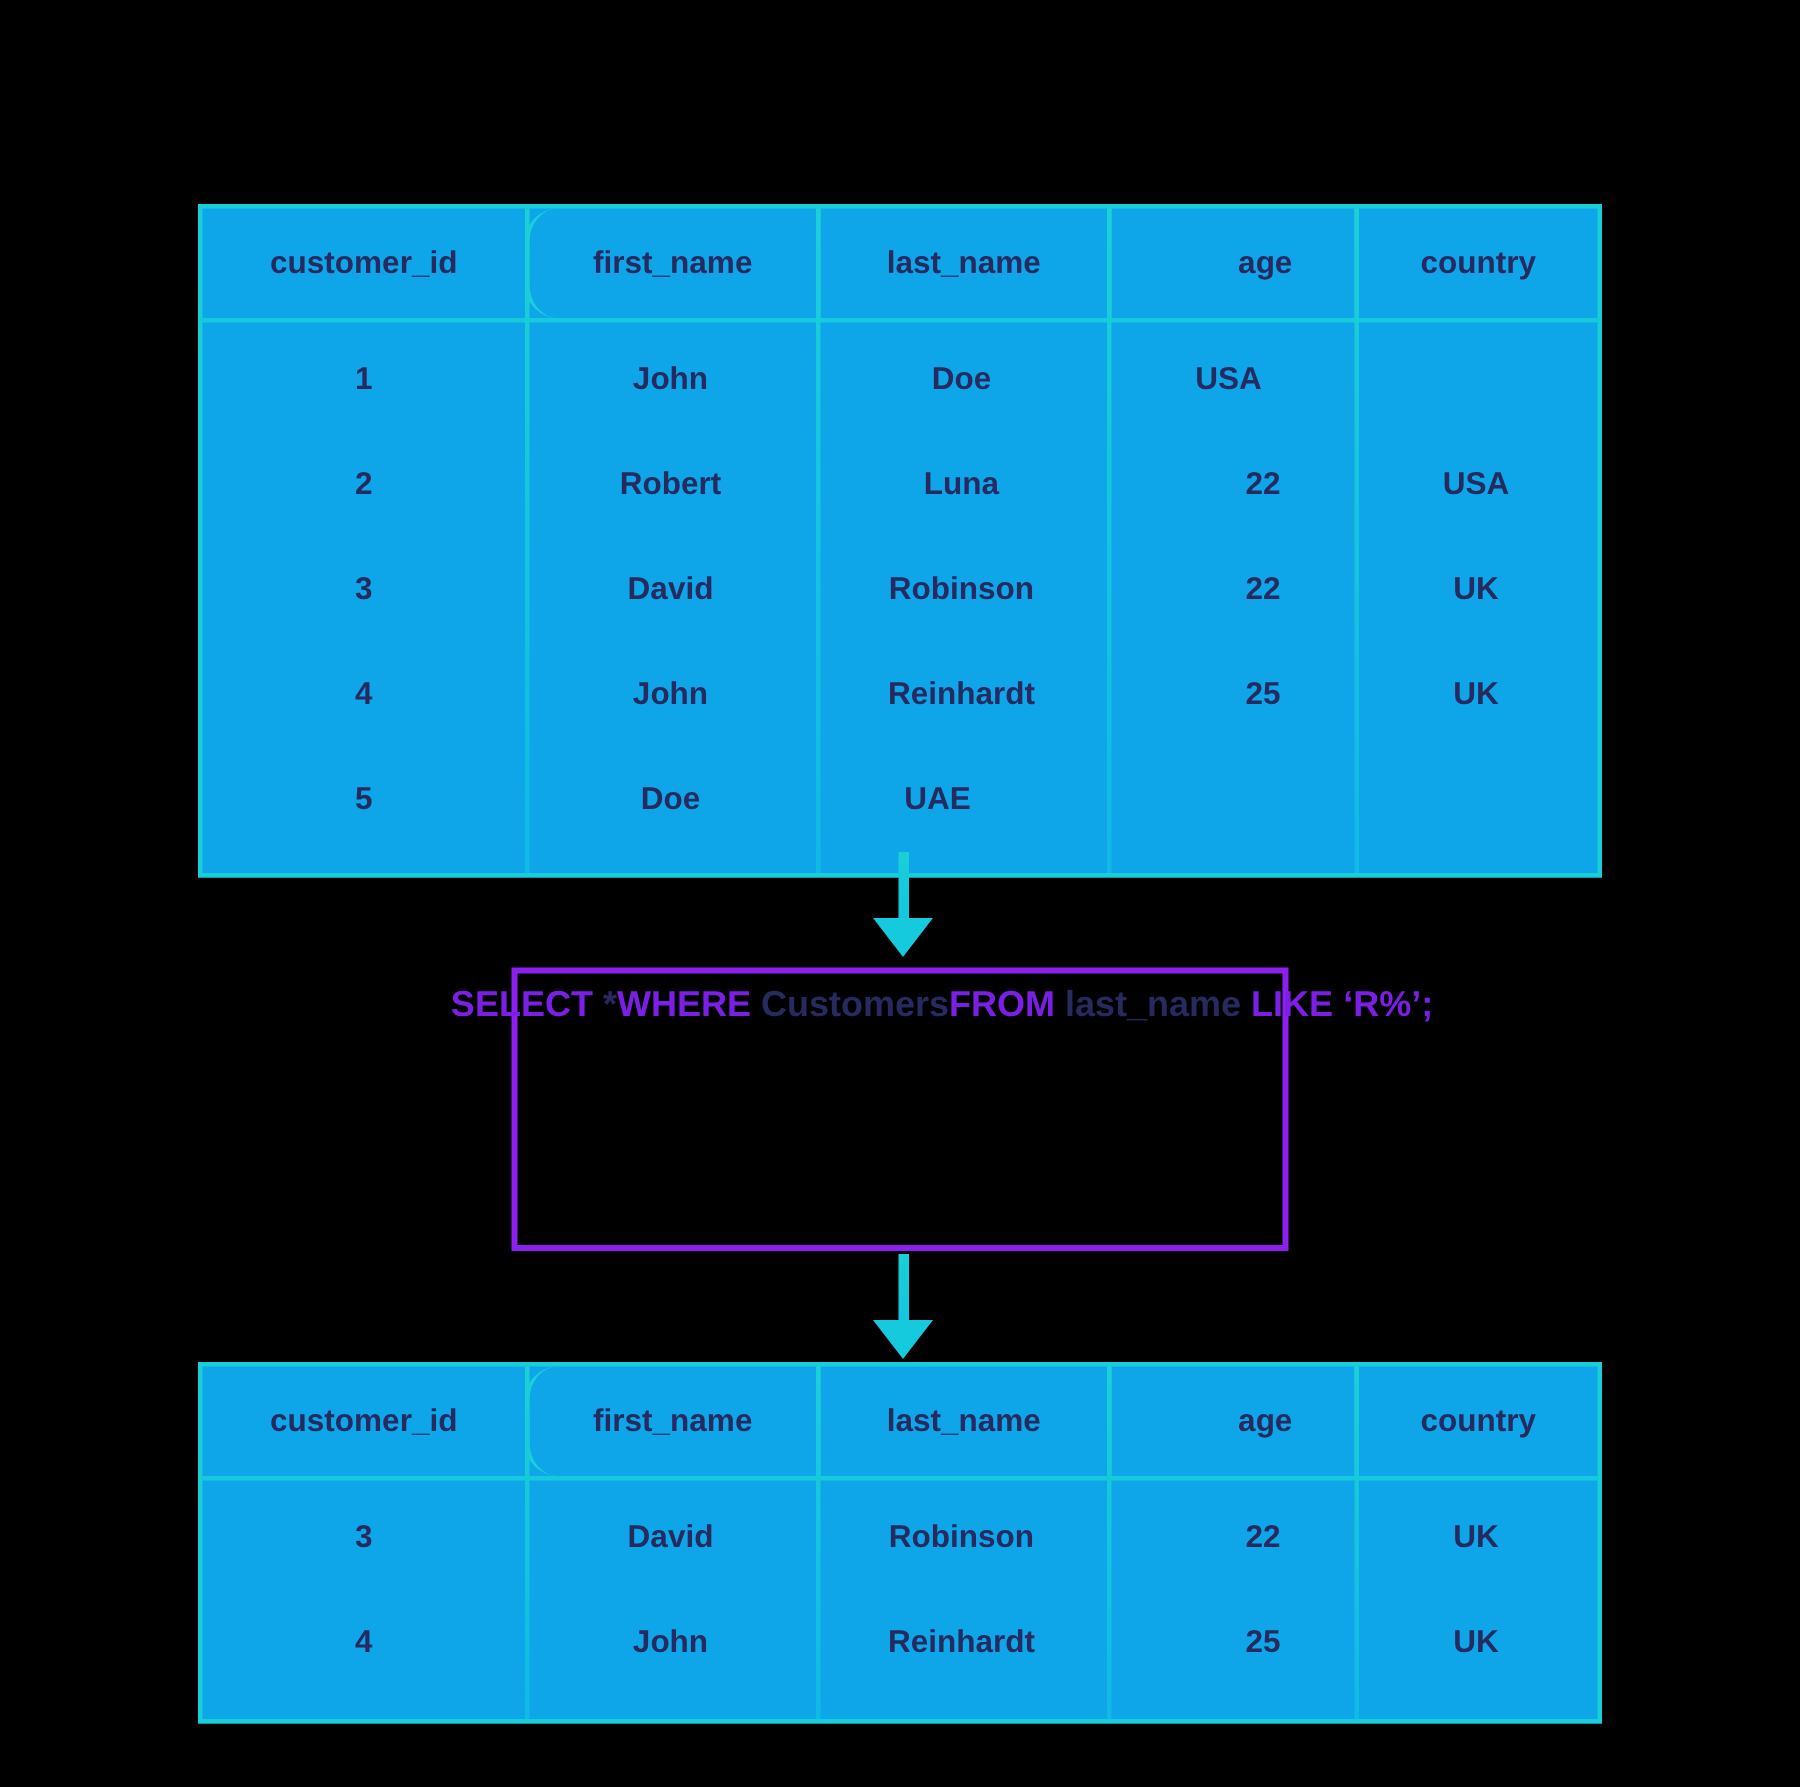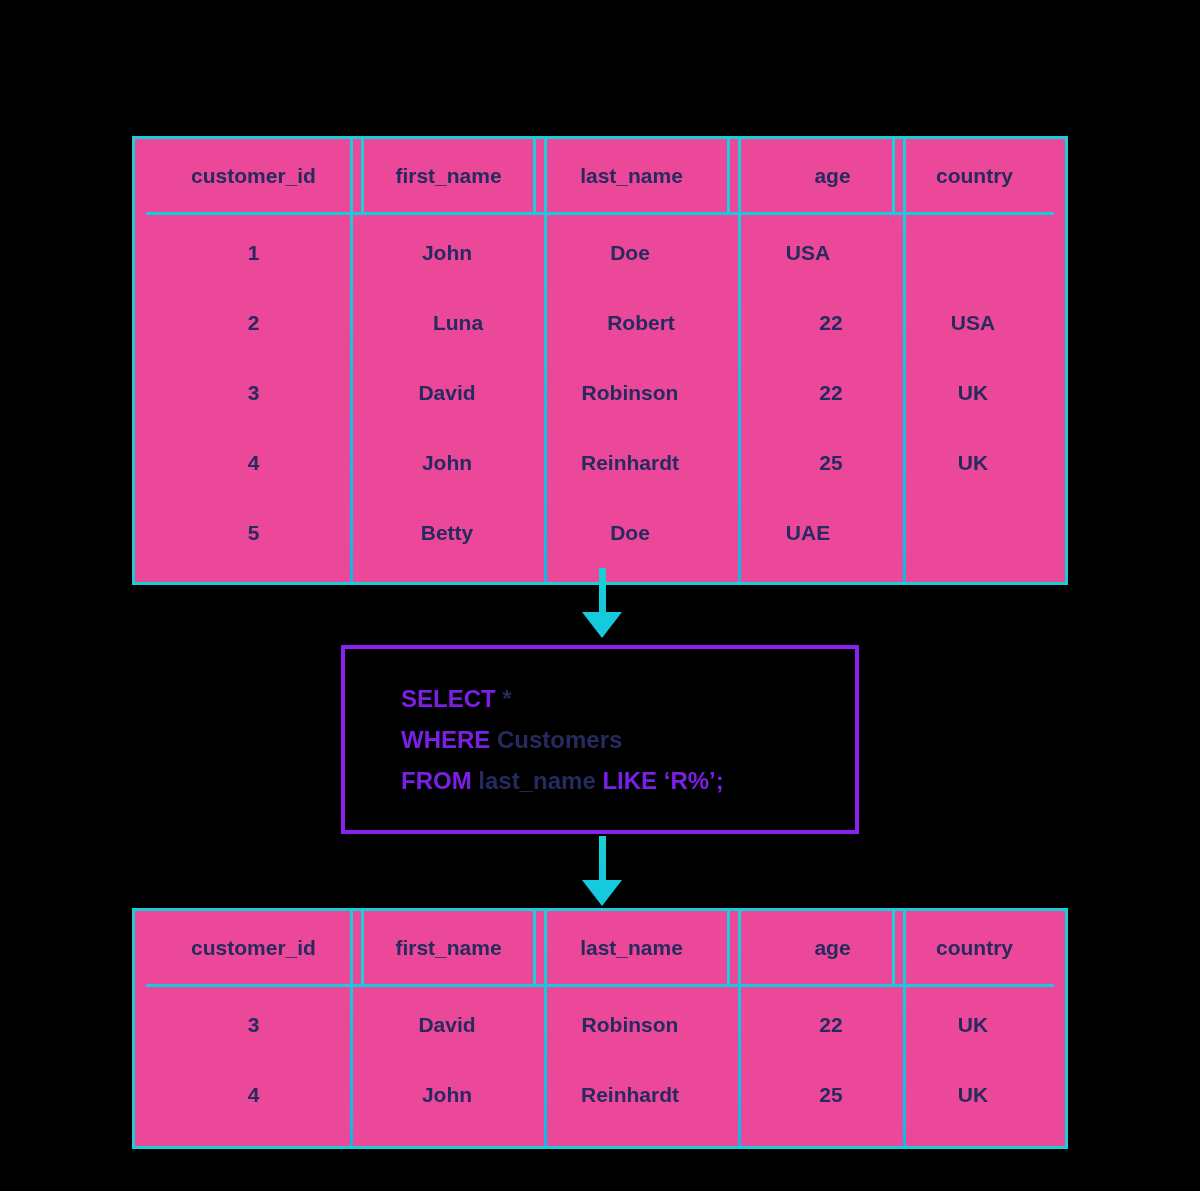--- a/index.html
+++ b/index.html
@@ -36,22 +36,21 @@
 
   
   .sql-table {
     position: absolute;
     left: 132px;
     width: 936px;
     border: 3px solid #18cfd8;
     box-sizing: border-box;
     display: flex;
     flex-direction: column;
-    background: #ec4899;
-    align-items: center;
+    background: #0ea5e9;
   }
   .sql-table.source { top: 136px; }
   .sql-table.result { top: 908px; }
 
   .thead {
     display: flex;
     border-bottom: 3px solid #17c9dd;
     height: 73px;
   }
   .tbody {
@@ -75,21 +74,21 @@
     box-sizing: border-box;
     text-align: center;
   }
   .thead .cell {
     font-weight: 700;
     font-size: 21px;
   }
 
   
   .c0 { width: 215px; }
-  .c1 { width: 172px; }
+  .c1 { width: 194px; border-radius: 22px; }
   .c2 { width: 194px; }
   .c3 { width: 165px; padding-left: 43px; }
   .c4 { width: 162px; }
 
   .c1, .c2, .c3, .c4 { border-left: 3px solid #1ccfd9; }
 
   
   .col-rules {
     position: absolute;
     left: 0; right: 0; top: 0; bottom: 0;
@@ -136,21 +135,21 @@
   .query-box {
     position: absolute;
     left: 341px;
     top: 645px;
     width: 518px;
     height: 189px;
     border: 4px solid #8c21ef;
     box-sizing: border-box;
     background: #000;
     display: flex;
-    flex-direction: column;
+    flex-direction: row;
     justify-content: center;
     padding-left: 56px;
   }
   .query-line {
     font-size: 24px;
     font-weight: 700;
     color: #262a5e;
     line-height: 41px;
     white-space: pre;
   }
@@ -174,42 +173,41 @@
       </div>
     <div class="tbody" id="src-body">
         <div class="trow">
           <div class="cell c0" style="border-left: none;">1</div>
           <div class="cell c1" style="border-left: none;">John</div>
           <div class="cell c2" style="border-left: none;">Doe</div>
           <div class="cell c4" style="border-left: none;">USA</div>
         </div>
         <div class="trow">
           <div class="cell c0" style="border-left: none;">2</div>
+          <div class="cell c1" style="border-left: none;">Robert</div>
           <div class="cell c2" style="border-left: none;">Luna</div>
-          <div class="cell c1" style="border-left: none;">Robert</div>
           <div class="cell c3" style="border-left: none;">22</div>
           <div class="cell c4" style="border-left: none;">USA</div>
         </div>
         <div class="trow">
           <div class="cell c0" style="border-left: none;">3</div>
           <div class="cell c1" style="border-left: none;">David</div>
           <div class="cell c2" style="border-left: none;">Robinson</div>
           <div class="cell c3" style="border-left: none;">22</div>
           <div class="cell c4" style="border-left: none;">UK</div>
         </div>
         <div class="trow">
           <div class="cell c0" style="border-left: none;">4</div>
           <div class="cell c1" style="border-left: none;">John</div>
           <div class="cell c2" style="border-left: none;">Reinhardt</div>
           <div class="cell c3" style="border-left: none;">25</div>
           <div class="cell c4" style="border-left: none;">UK</div>
         </div>
         <div class="trow">
           <div class="cell c0" style="border-left: none;">5</div>
-          <div class="cell c1" style="border-left: none;">Betty</div>
           <div class="cell c2" style="border-left: none;">Doe</div>
           <div class="cell c4" style="border-left: none;">UAE</div>
         </div>
       </div>
     <div class="col-rules" id="src-rules">
         <div class="col-rule" style="left: 215px;"></div>
         <div class="col-rule" style="left: 409px;"></div>
         <div class="col-rule" style="left: 603px;"></div>
         <div class="col-rule" style="left: 768px;"></div>
       </div>

